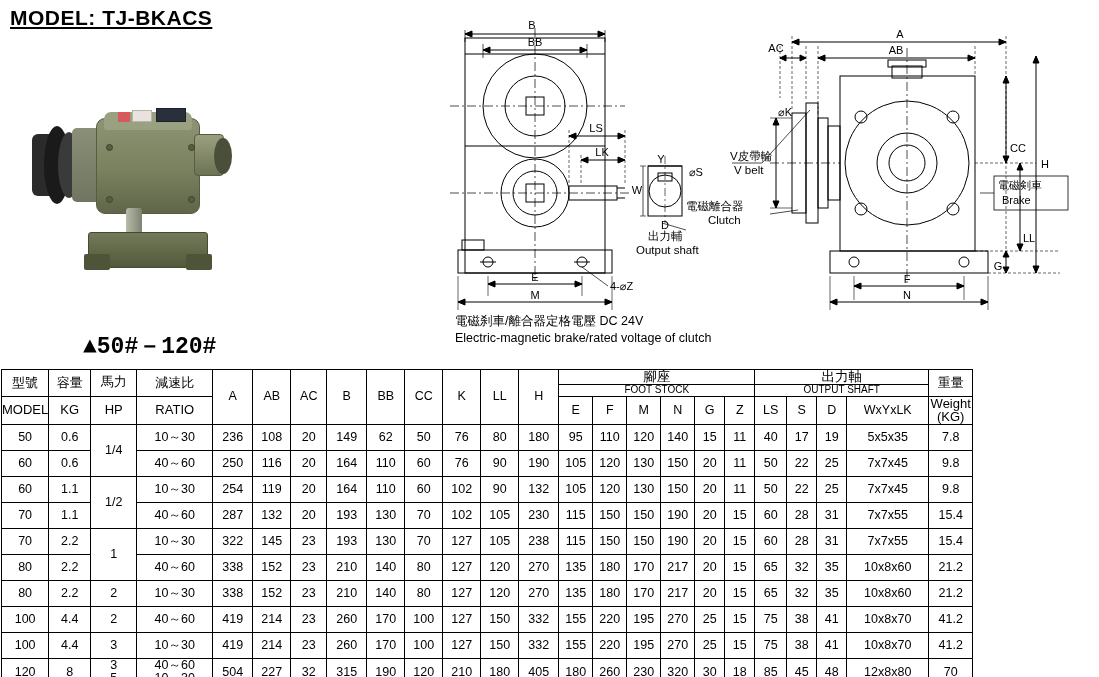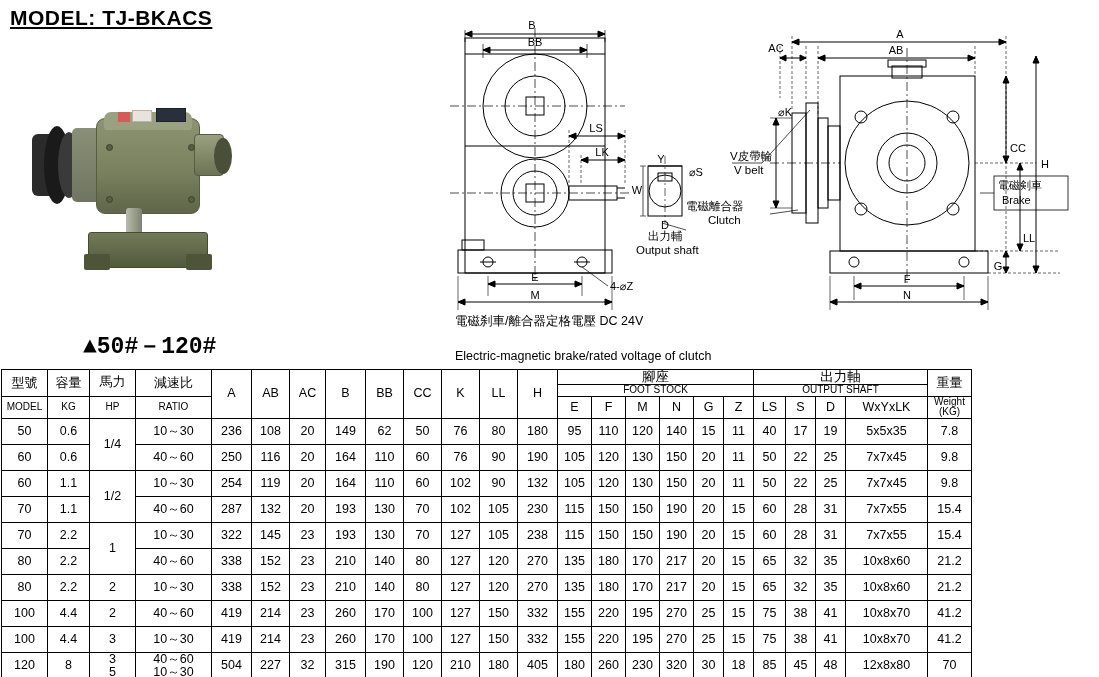--- a/index.html
+++ b/index.html
@@ -95,39 +95,39 @@
     font-size:23px; font-family:"Liberation Mono", monospace; font-weight:bold;
   }
   
   .drawings { position:absolute; left:440px; top:18px; width:650px; height:340px; }
   .drawings svg { display:block; }
   .note-cn {
     position:absolute; left:455px; top:313px; font-size:12.5px;
     font-family:"Liberation Sans", sans-serif;
   }
   .note-en {
-    position:absolute; left:455px; top:331px; font-size:12.5px;margin-top:18px;
+    position:absolute; left:455px; top:331px; font-size:12.5px;
   }
   
   table.spec {
     position:absolute; left:1px; top:369px;
     border-collapse:collapse;
     font-size:12.5px;
     font-family:"Liberation Sans", sans-serif;
   }
   table.spec th, table.spec td {
     border:1px solid #000;
     text-align:center;
     vertical-align:middle;
     padding:0;
     line-height:1.05;
   }
   table.spec th { font-weight:normal; }
   .hdr-cn { font-size:13px; }
-  .hdr-en { font-size:10px; }
+  .hdr-en { font-size:13px; }
   .grp-cn { font-size:13.5px; }
   .grp-en { font-size:10px; }
   .rowh { height:26px; }
   td.num { font-size:12.5px; }
   .two-line { line-height:1.15; font-size:12px; }
 </style>
 </head>
 <body>
 
 <div class="model-title">MODEL: TJ-BKACS</div>

